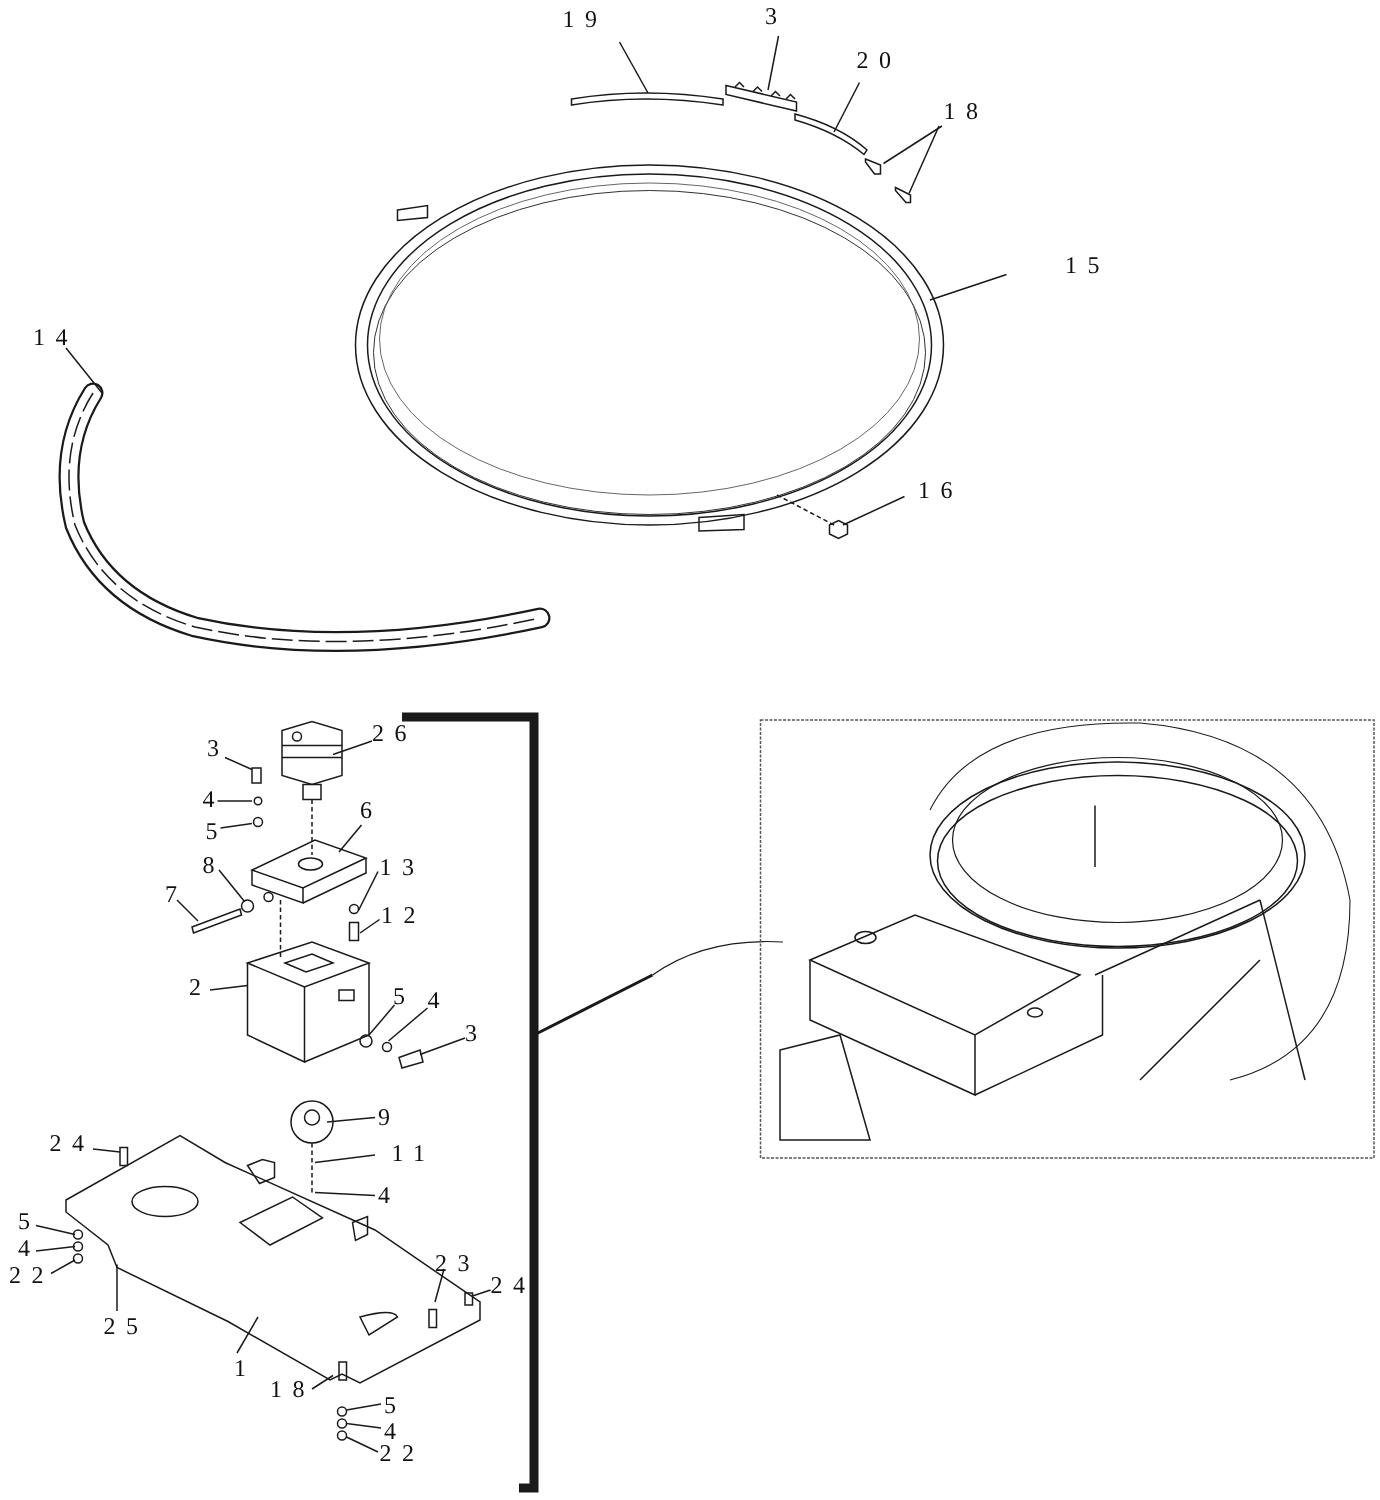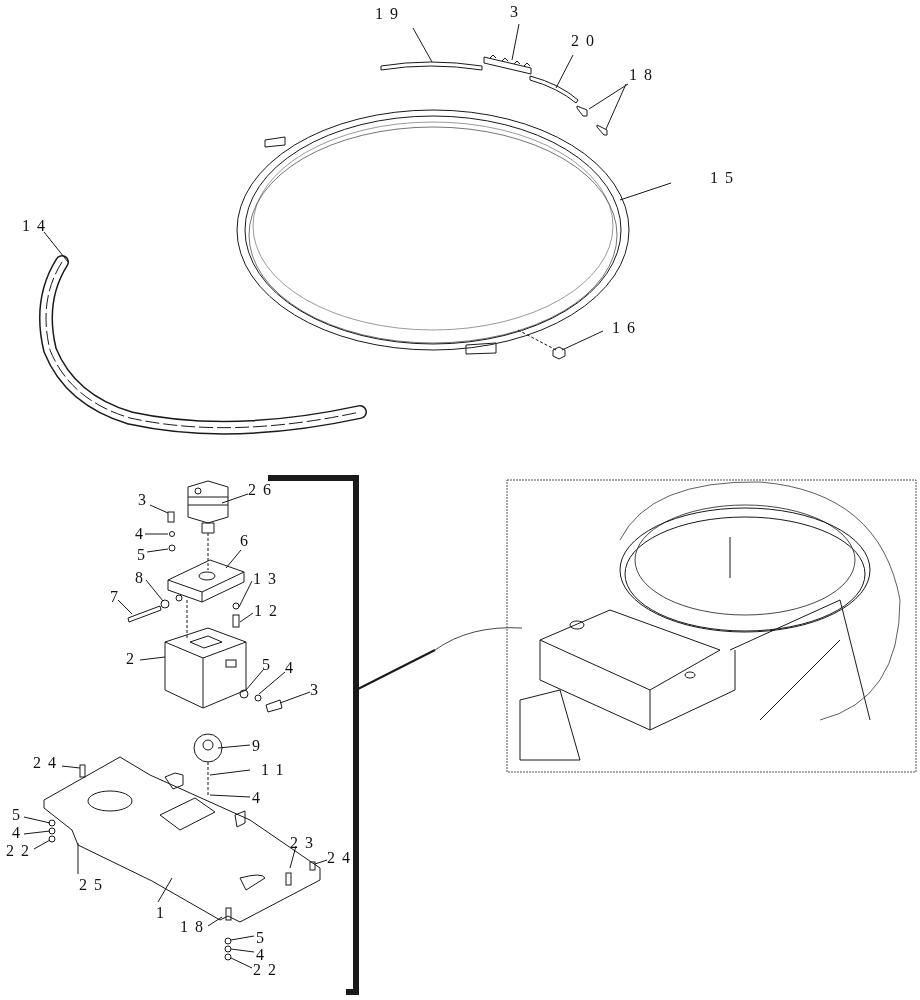--- a/index.html
+++ b/index.html
@@ -196,19 +196,19 @@
   <span class="lbl" style="left:310px;top:682px">3</span>
   <span class="lbl" style="left:252px;top:738px">9</span>
   <span class="lbl" style="left:33px;top:755px">24</span>
   <span class="lbl" style="left:261px;top:762px">11</span>
   <span class="lbl" style="left:252px;top:790px">4</span>
   <span class="lbl" style="left:12px;top:807px">5</span>
   <span class="lbl" style="left:12px;top:825px">4</span>
   <span class="lbl" style="left:6px;top:843px">22</span>
   <span class="lbl" style="left:290px;top:835px">23</span>
   <span class="lbl" style="left:327px;top:850px">24</span>
-  <span class="lbl" style="left:79px;top:877px">25</span>
+  <span class="lbl" style="left:69px;top:877px">25</span>
   <span class="lbl" style="left:156px;top:905px">1</span>
   <span class="lbl" style="left:180px;top:919px">18</span>
   <span class="lbl" style="left:256px;top:930px">5</span>
   <span class="lbl" style="left:256px;top:947px">4</span>
   <span class="lbl" style="left:253px;top:962px">22</span>
 </div>
 
 </body></html>

